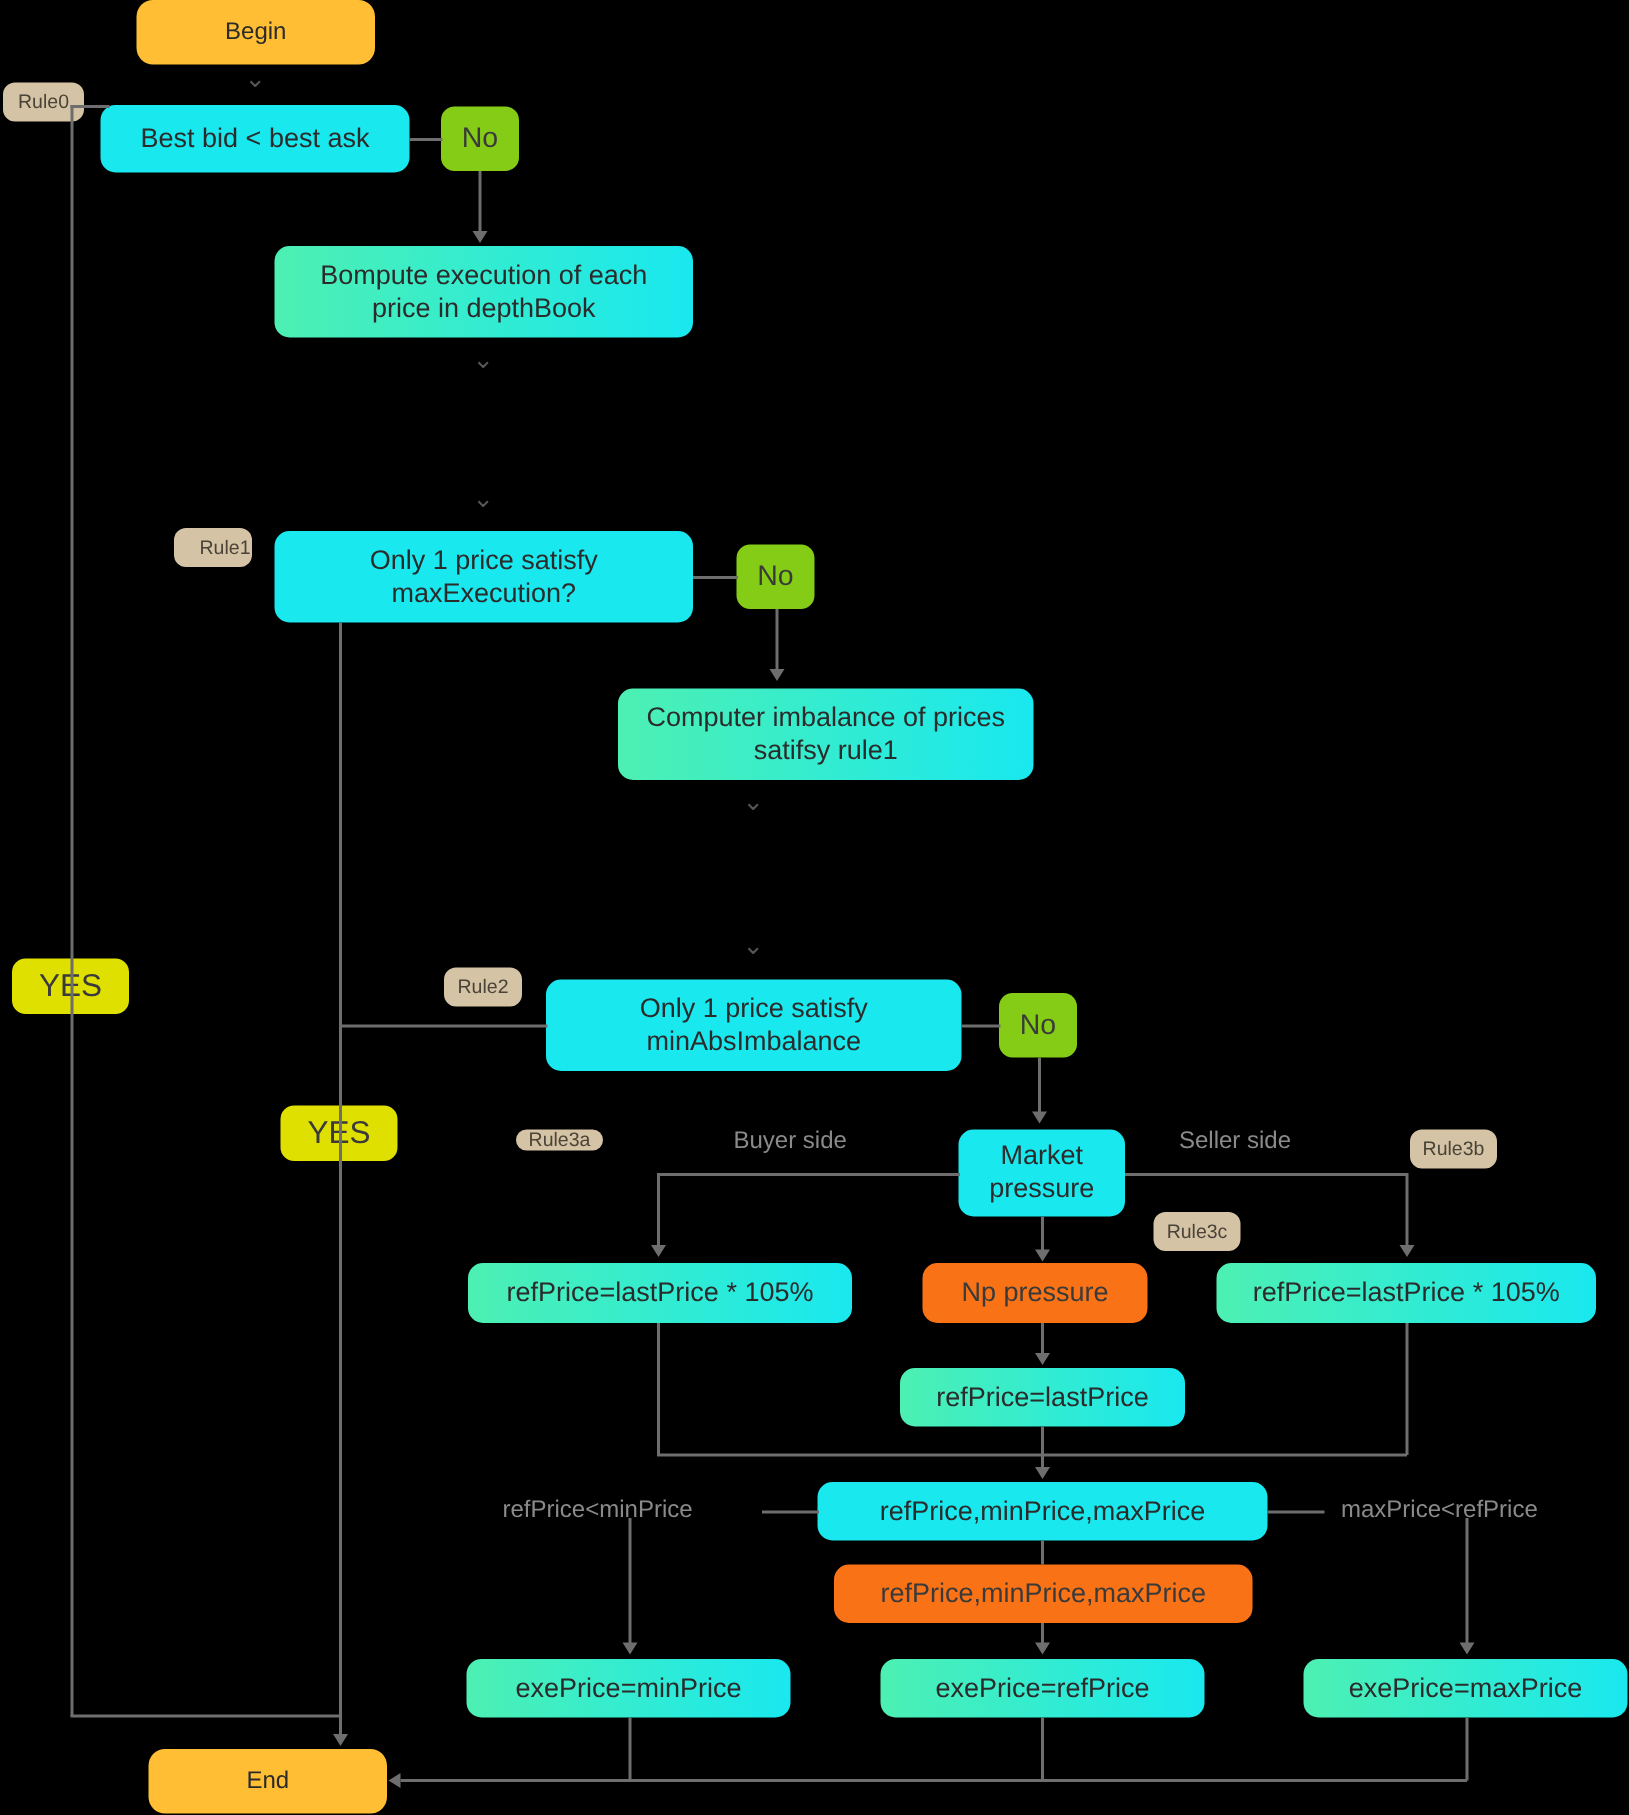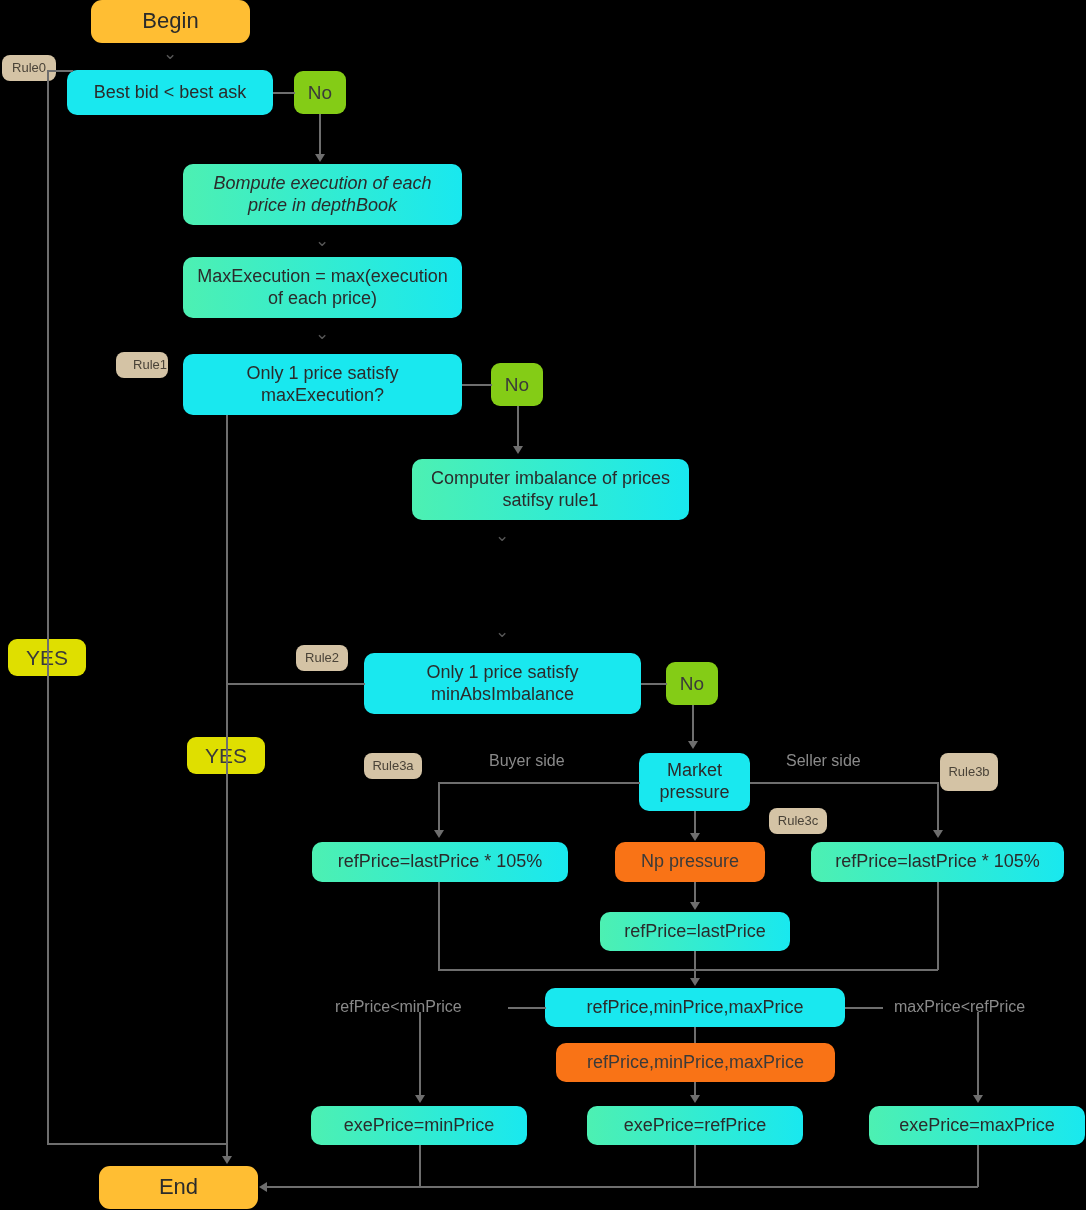--- a/index.html
+++ b/index.html
@@ -5,21 +5,21 @@
 <style>
   html,body{margin:0;padding:0;background:#000;}
   body{width:1086px;height:1210px;overflow:hidden;
        font-family:"Liberation Sans","DejaVu Sans",sans-serif;}
   #stage{position:relative;width:1086px;height:1210px;background:#000;}
 
   .node{position:absolute;box-sizing:border-box;display:flex;
         align-items:center;justify-content:center;text-align:center;
         border-radius:10px;color:#2b2b2b;line-height:1.22;}
 
-  .n-begin,.n-end{background:#ffbe33;font-size:22px;border-radius:11px;}
+  .n-begin,.n-end{background:#ffbe33;font-size:16px;border-radius:11px;}
   .n-cyan{background:#19e8ef;font-size:18px;}
   .n-grad{background:linear-gradient(90deg,#4df0b2 0%,#19e8ef 100%);font-size:18px;}
   .n-gray{background:#f97316;font-size:18px;color:#3a3a3a;}
   .n-no{background:#84cc16;font-size:19px;color:#3a3a3a;border-radius:9px;}
   .n-yes{background:#dfdf00;font-size:21px;color:#3a3a3a;border-radius:9px;}
   .n-rule{background:#d4c3a5;font-size:13px;color:#4a4338;border-radius:8px;
           padding:0 8px;}
 
   .edgelabel{position:absolute;color:#8a8a8a;font-size:16px;white-space:nowrap;}
 
@@ -45,25 +45,24 @@
   <div class="node n-begin" style="left:91px;top:0px;width:159px;height:43px;">Begin</div>
 
   <div class="chev" style="left:163px;top:45px;">⌄</div>
 
   <div class="node n-cyan" style="left:67px;top:70px;width:206px;height:45px;">Best bid &lt; best ask</div>
 
   <div class="node n-rule" style="left:2px;top:55px;width:54px;height:26px;font-size:13px;">Rule0</div>
 
   <div class="node n-no" style="left:294px;top:71px;width:52px;height:43px;">No</div>
 
-  <div class="node n-grad" style="left:183px;top:164px;width:279px;height:61px;padding:0 12px;font-style:italic;">Bompute execution of each price in depthBook</div>
+  <div class="node n-grad" style="left:183px;top:164px;width:279px;height:61px;padding:0 12px;">Bompute execution of each price in depthBook</div>
 
   <div class="chev" style="left:315px;top:232px;">⌄</div>
 
-  <div class="node n-grad" style="left:183px;top:257px;width:279px;height:61px;padding:0 10px;">MaxExecution = max(execution of each price)</div>
 
   <div class="chev" style="left:315px;top:325px;">⌄</div>
 
   <div class="node n-cyan" style="left:183px;top:354px;width:279px;height:61px;padding:0 26px;">Only 1 price satisfy maxExecution?</div>
 
   <div class="node n-rule" style="left:116px;top:352px;width:52px;height:26px;padding-left:24px;">Rule1</div>
 
   <div class="node n-no" style="left:491px;top:363px;width:52px;height:43px;">No</div>
 
   <div class="node n-grad" style="left:364px;top:459px;width:277px;height:61px;padding:0 12px;margin-left:48px;">Computer imbalance of prices satifsy rule1</div>
@@ -74,23 +73,23 @@
   <div class="chev" style="left:495px;top:623px;">⌄</div>
 
   <div class="node n-cyan" style="left:364px;top:653px;width:277px;height:61px;padding:0 10px;">Only 1 price satisfy minAbsImbalance</div>
 
   <div class="node n-rule" style="left:296px;top:645px;width:52px;height:26px;">Rule2</div>
 
   <div class="node n-no" style="left:666px;top:662px;width:52px;height:43px;">No</div>
 
   <div class="node n-cyan" style="left:639px;top:753px;width:111px;height:58px;">Market pressure</div>
 
-  <div class="node n-rule" style="left:364px;top:753px;width:58px;height:26px;">Rule3a</div>
+  <div class="node n-rule" style="left:344px;top:753px;width:58px;height:14px;">Rule3a</div>
 
-  <div class="node n-rule" style="left:940px;top:753px;width:58px;height:38px;">Rule3b</div>
+  <div class="node n-rule" style="left:940px;top:753px;width:58px;height:26px;">Rule3b</div>
 
   <div class="node n-rule" style="left:769px;top:808px;width:58px;height:26px;">Rule3c</div>
 
   <div class="edgelabel" style="left:489px;top:752px;">Buyer side</div>
 
   <div class="edgelabel" style="left:786px;top:752px;">Seller side</div>
 
   <div class="node n-grad" style="left:312px;top:842px;width:256px;height:40px;">refPrice=lastPrice * 105%</div>
 
   <div class="node n-gray" style="left:615px;top:842px;width:150px;height:40px;">Np pressure</div>

